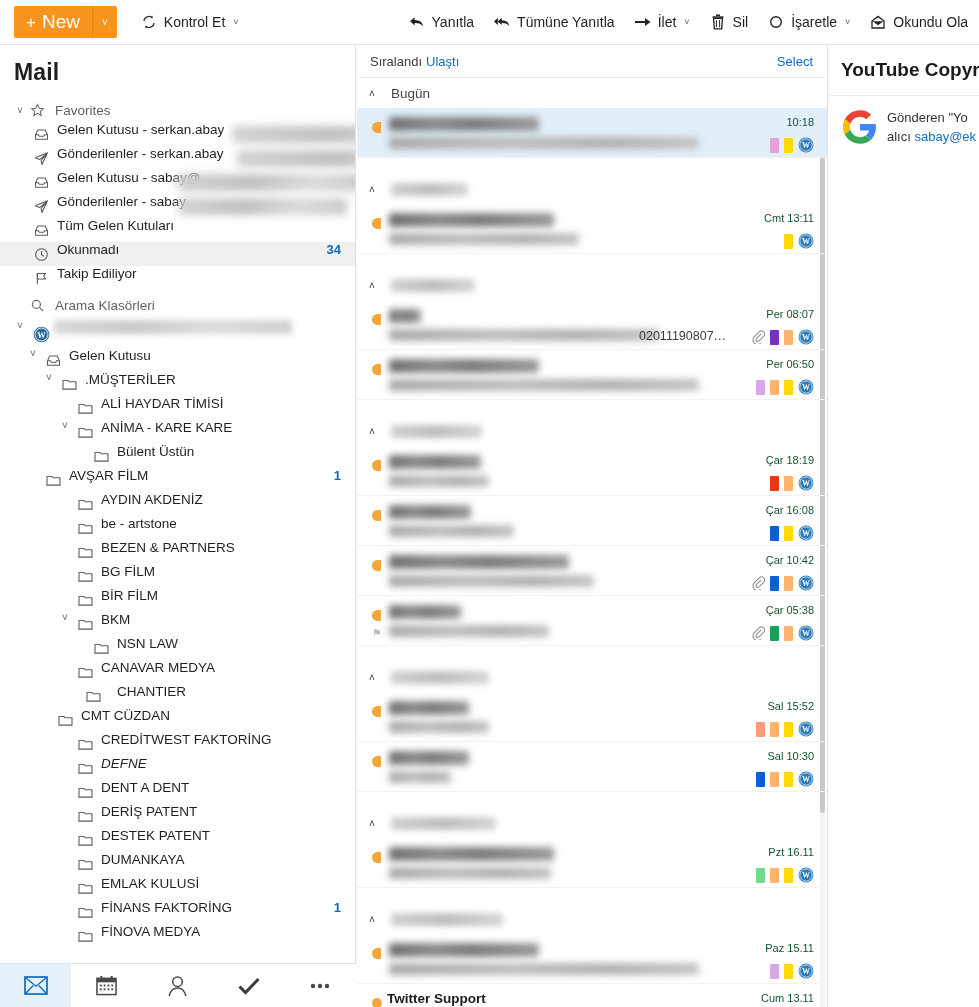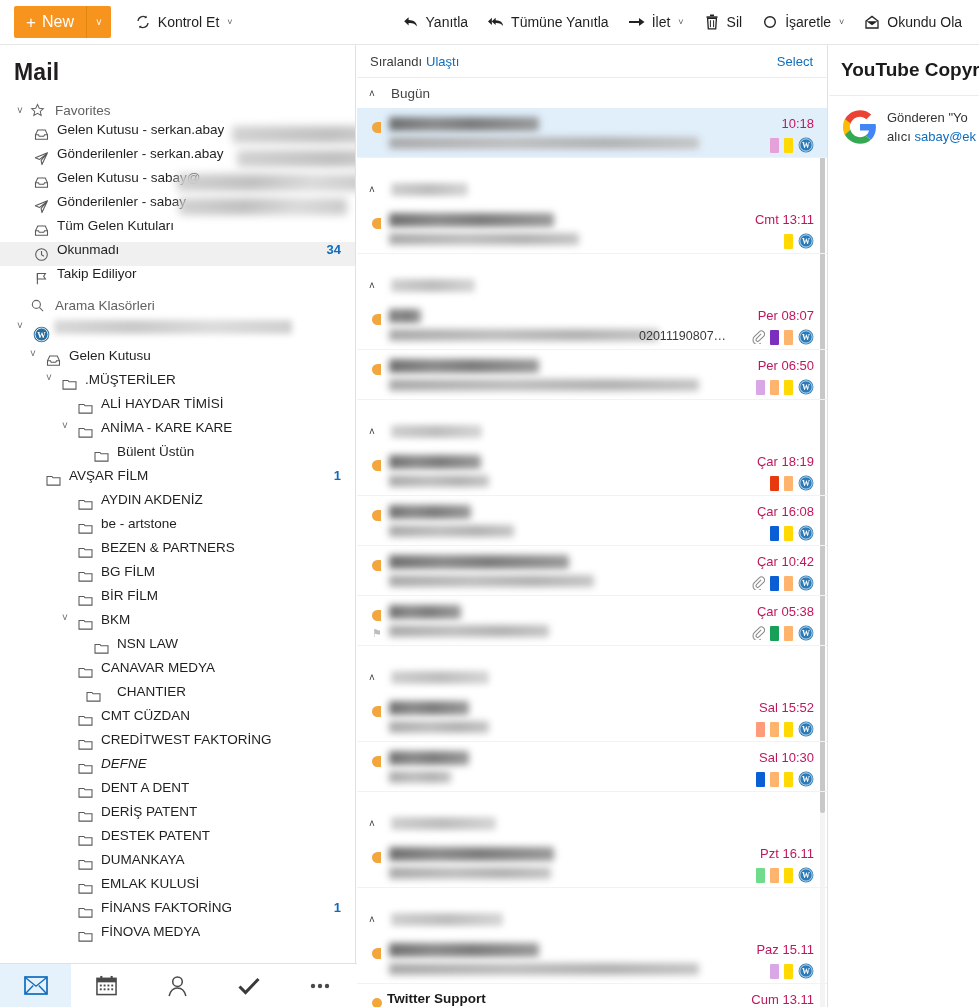--- a/index.html
+++ b/index.html
@@ -20,21 +20,21 @@
     border-bottom: 1px solid #e6e6e6;
     overflow: hidden;
   }
   .newbtn {
     display: flex; align-items: center; height: 32px;
     background: #f7941e; color: #ffffff;
     margin-left: 14px; border-radius: 2px; cursor: pointer;
     font-size: 14px;
   }
   .newbtn .plus { font-size: 17px; line-height: 1; padding: 0 6px 0 12px; font-weight: 400; }
-  .newbtn .lbl { padding-right: 12px; font-size: 16px; }
+  .newbtn .lbl { padding-right: 12px; font-size: 19px; }
   .newbtn .split {
     border-left: 1px solid #e08712; padding: 0 9px;
     height: 32px; display: flex; align-items: center; font-size: 10px;
   }
   .tbtn {
     display: flex; align-items: center; gap: 7px;
     height: 32px; padding: 0 10px; cursor: pointer;
     font-size: 14px; color: #201f1e; white-space: nowrap;
   }
   .tbtn .ico { display: inline-flex; align-items: center; justify-content: center; width: 16px; height: 16px; }
@@ -147,21 +147,21 @@
   .msg.blur .subject, .msg.blur .preview { visibility: hidden; }
   .msg .bsub, .msg .bprev {
     position: absolute; border-radius: 2px; filter: blur(3.6px);
   }
   .msg .bsub { left: 32px; top: 9px; height: 14px;
     background: linear-gradient(90deg,#6e6e6e,#8a8a8a 30%,#7a7a7a 55%,#9a9a9a); }
   .msg .bprev { left: 32px; top: 29px; height: 12px;
     background: linear-gradient(90deg,#a9a9a9,#bdbdbd 40%,#b0b0b0 70%,#c4c4c4); }
   .msg .time {
     position: absolute; right: 13px; top: 8px;
-    font-size: 13px; color: #be185d; white-space: nowrap;
+    font-size: 11px; color: #14532d; white-space: nowrap;
   }
   .msg .meta {
     position: absolute; right: 13px; top: 29px;
     display: flex; align-items: center; gap: 5px;
   }
   .cat { width: 9px; height: 15px; border-radius: 1px; display: inline-block; }
   .clip { color: #8a8a8a; font-size: 13px; display: inline-flex; }
   .wpmark { display: inline-flex; }
   .tailnum {
     position: absolute; top: 29px; font-size: 12.5px; color: #3b3a39;
@@ -514,21 +514,21 @@
         </div>
         <div class="frow" style="padding-left: 56px; gap: 8px;">
           <span class="chev"></span>
           <span class="ico">
             <svg width="15" height="13" viewBox="0 0 16 14">
               <path d="M1 2.6h5.3l1.2 1.5H15V12H1z" fill="none" stroke="#5a5a5a" stroke-width="1.15"></path>
             </svg>
           </span>
           <span class="lbl">CHANTIER</span>
         </div>
-        <div class="frow" style="padding-left: 56px;">
+        <div class="frow" style="padding-left: 36px;">
           <span class="chev"></span>
           <span class="ico">
             <svg width="15" height="13" viewBox="0 0 16 14">
               <path d="M1 2.6h5.3l1.2 1.5H15V12H1z" fill="none" stroke="#5a5a5a" stroke-width="1.15"></path>
             </svg>
           </span>
           <span class="lbl">CMT CÜZDAN</span>
         </div>
         <div class="frow" style="padding-left: 56px;">
           <span class="chev"></span>

